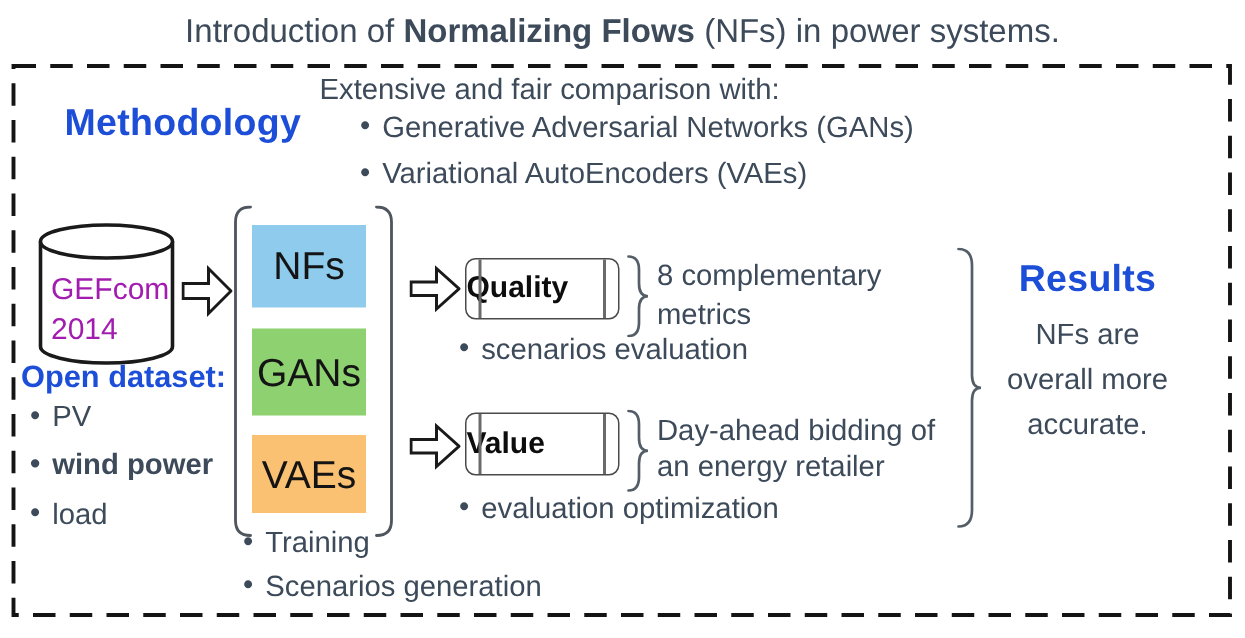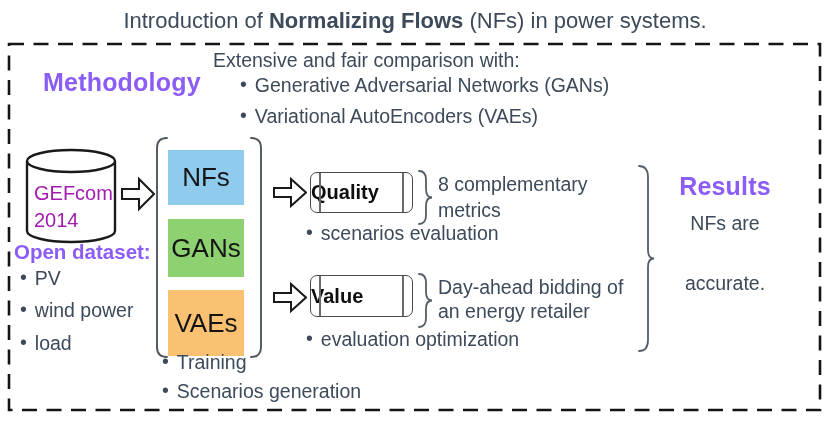--- a/index.html
+++ b/index.html
@@ -5,21 +5,21 @@
   html,body{margin:0;padding:0;background:#ffffff;}
   .canvas{
     position:relative;
     width:830px;height:425px;
     background:#ffffff;
     font-family:"Liberation Sans","DejaVu Sans",sans-serif;
     color:#3c4a5a;
     overflow:hidden;
   }
   .abs{position:absolute;line-height:1.12;white-space:nowrap;}
-  .slate{color:#8b5cf6;}
+  .slate{color:#1d4ed8;}
   .figtitle{left:0;right:0;top:9px;text-align:center;font-size:22px;color:#3c4a5a;}
   .figtitle b{font-weight:700;}
   .h-bold{font-weight:700;font-size:25px;letter-spacing:.2px;}
   .body-t{font-size:19.5px;}
   .blt{display:inline-block;margin-right:8px;transform:translateY(-1px);}
   .model-box{
     position:absolute;left:168px;width:76px;
     display:flex;align-items:center;justify-content:center;
     font-size:26px;color:#141414;
   }
@@ -58,41 +58,41 @@
 
   <svg style="left:25px;top:148px;" width="92" height="97" viewBox="0 0 92 97">
     <path d="M2,13 L2,83 A44,11 0 0 0 90,83 L90,13" fill="#ffffff" stroke="#1a1a1a" stroke-width="2.4"></path>
     <ellipse cx="46" cy="13" rx="44" ry="11" fill="#ffffff" stroke="#1a1a1a" stroke-width="2.4"></ellipse>
   </svg>
   <div class="abs cyl-text" style="left:34px;top:182px;">GEFcom</div>
   <div class="abs cyl-text" style="left:34px;top:209px;">2014</div>
 
   <div class="abs slate" style="left:14px;top:241px;font-weight:700;font-size:20.5px;">Open dataset:</div>
   <div class="abs body-t" style="left:20px;top:268px;"><span class="blt">•</span><span>PV</span></div>
-  <div class="abs body-t" style="left:20px;top:300px;"><span class="blt">•</span><span>wind power</span></div>
+  <div class="abs body-t" style="left:20px;top:300px;font-weight:bold;"><span class="blt">•</span><span>wind power</span></div>
   <div class="abs body-t" style="left:20px;top:333px;"><span class="blt">•</span><span>load</span></div>
 
   <svg style="left:121px;top:176px;" width="34" height="36" viewBox="0 0 34 36">
     <polygon points="1,13 18,13 18,3 33,18 18,33 18,23 1,23" fill="#ffffff" stroke="#1a1a1a" stroke-width="2" stroke-linejoin="miter"></polygon>
   </svg>
 
   <svg style="left:155px;top:137px;" width="13" height="221" viewBox="0 0 13 221">
     <path d="M12,1 Q2,1 2,11 L2,210 Q2,220 12,220" fill="none" stroke="#4f565e" stroke-width="1.9" stroke-linecap="round"></path>
   </svg>
   <svg style="left:250px;top:137px;" width="13" height="221" viewBox="0 0 13 221">
     <path d="M1,1 Q11,1 11,11 L11,210 Q11,220 1,220" fill="none" stroke="#4f565e" stroke-width="1.9" stroke-linecap="round"></path>
   </svg>
 
   <div class="model-box" style="top: 150px; height: 55px; background-color: rgb(143, 203, 236);">
       <span>NFs</span>
     </div>
   <div class="model-box" style="top: 219px; height: 58px; background-color: rgb(142, 209, 112);">
       <span>GANs</span>
     </div>
-  <div class="model-box" style="top: 290px; height: 66px; background-color: rgb(251, 193, 115);">
+  <div class="model-box" style="top: 290px; height: 52px; background-color: rgb(251, 193, 115);">
       <span>VAEs</span>
     </div>
 
   <div class="abs body-t" style="left:162px;top:352px;"><span class="blt">•</span><span>Training</span></div>
   <div class="abs body-t" style="left:162px;top:381px;"><span class="blt">•</span><span>Scenarios generation</span></div>
 
   <svg style="left:273px;top:176px;" width="34" height="33" viewBox="0 0 34 33">
     <polygon points="1,12 18,12 18,3 33,16.5 18,30 18,21 1,21" fill="#ffffff" stroke="#1a1a1a" stroke-width="2"></polygon>
   </svg>
 
@@ -119,15 +119,16 @@
   <div class="abs body-t" style="left:438px;top:277px;">Day-ahead bidding of</div>
   <div class="abs body-t" style="left:438px;top:301px;">an energy retailer</div>
   <div class="abs body-t" style="left:306px;top:329px;"><span class="blt">•</span><span>evaluation optimization</span></div>
 
   <svg style="left:637px;top:165px;" width="19" height="187" viewBox="0 0 19 187">
     <path d="M2,1 Q11,1 11,12 L11,85 Q11,93.5 17,93.5 Q11,93.5 11,102 L11,175 Q11,186 2,186" fill="none" stroke="#545e68" stroke-width="1.8" stroke-linecap="round"></path>
   </svg>
 
   <div class="abs h-bold slate results-col" style="top:172px;">Results</div>
   <div class="abs body-t results-col" style="top:213px;">NFs are</div>
+  <div class="abs body-t results-col" style="top:243px;">overall more</div>
   <div class="abs body-t results-col" style="top:273px;">accurate.</div>
 
 </div>
 
 </body></html>

